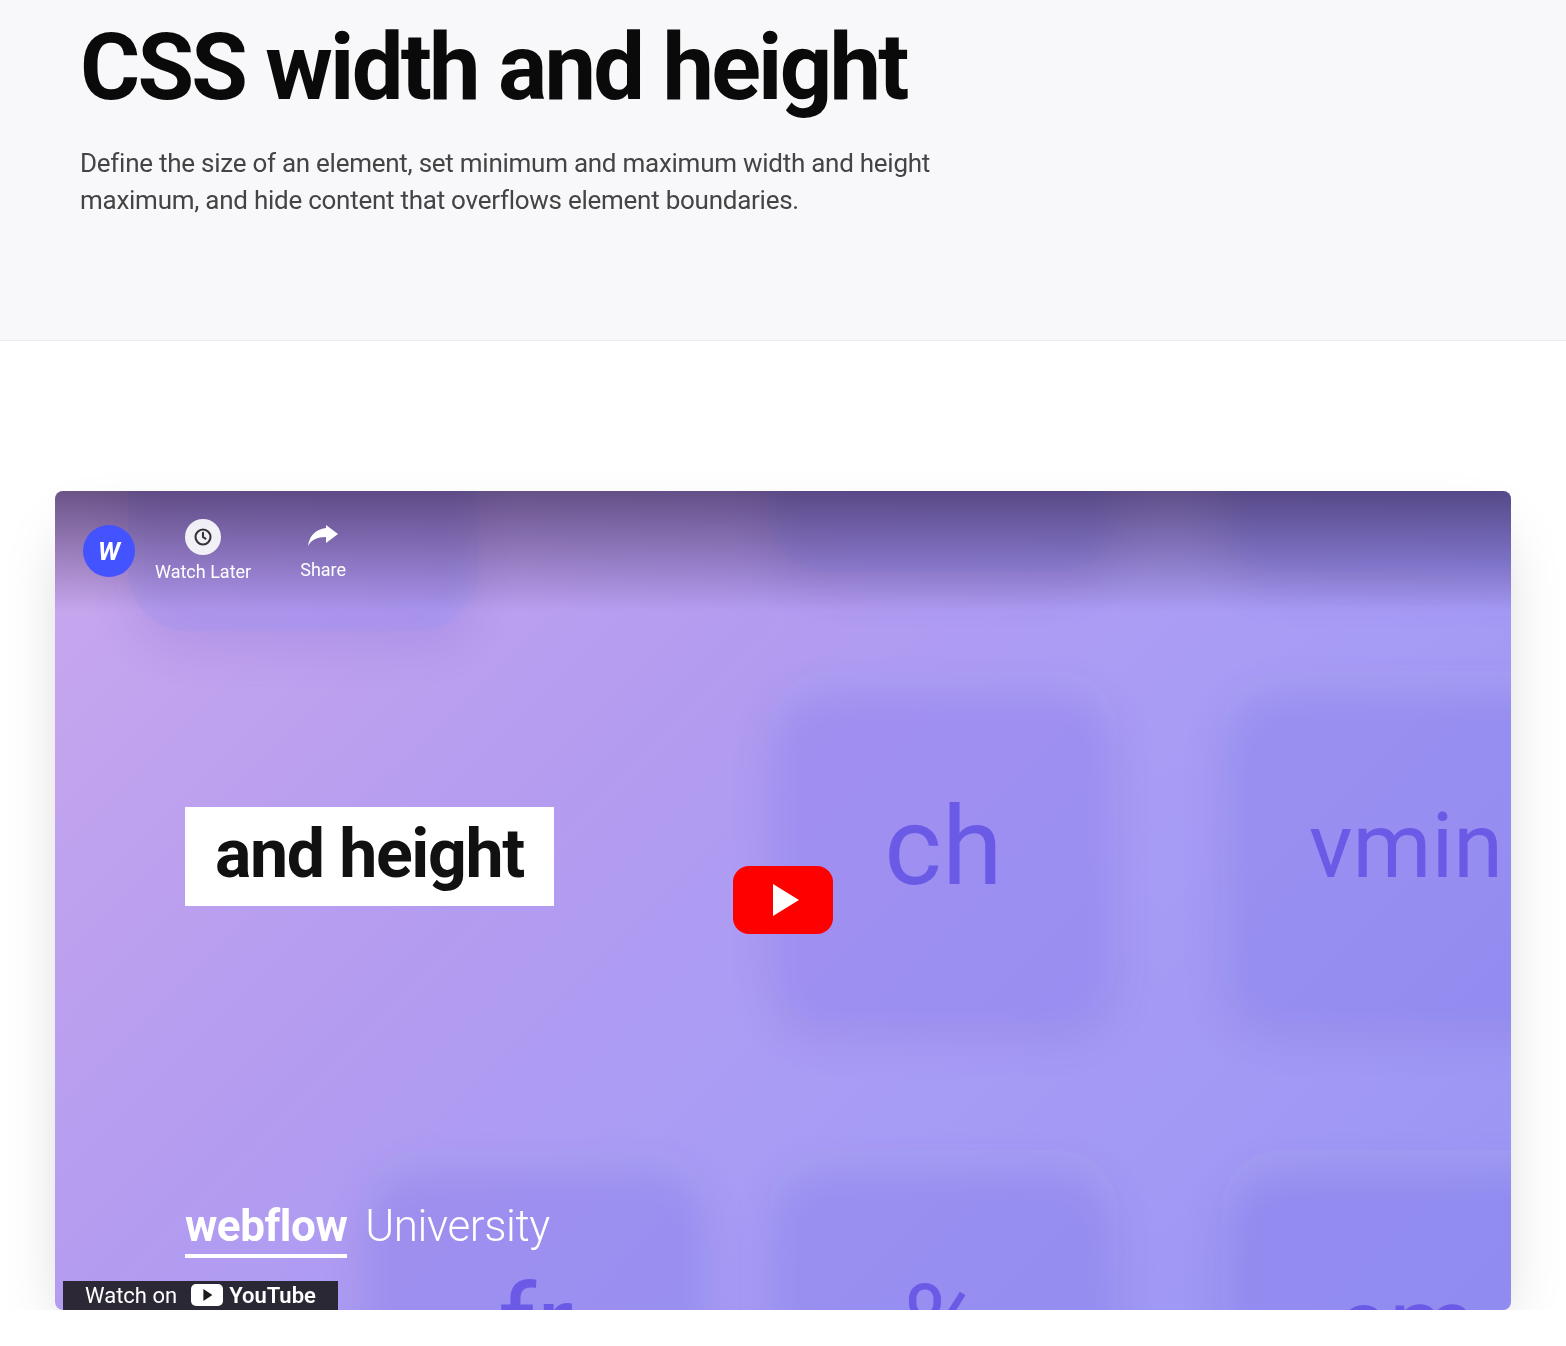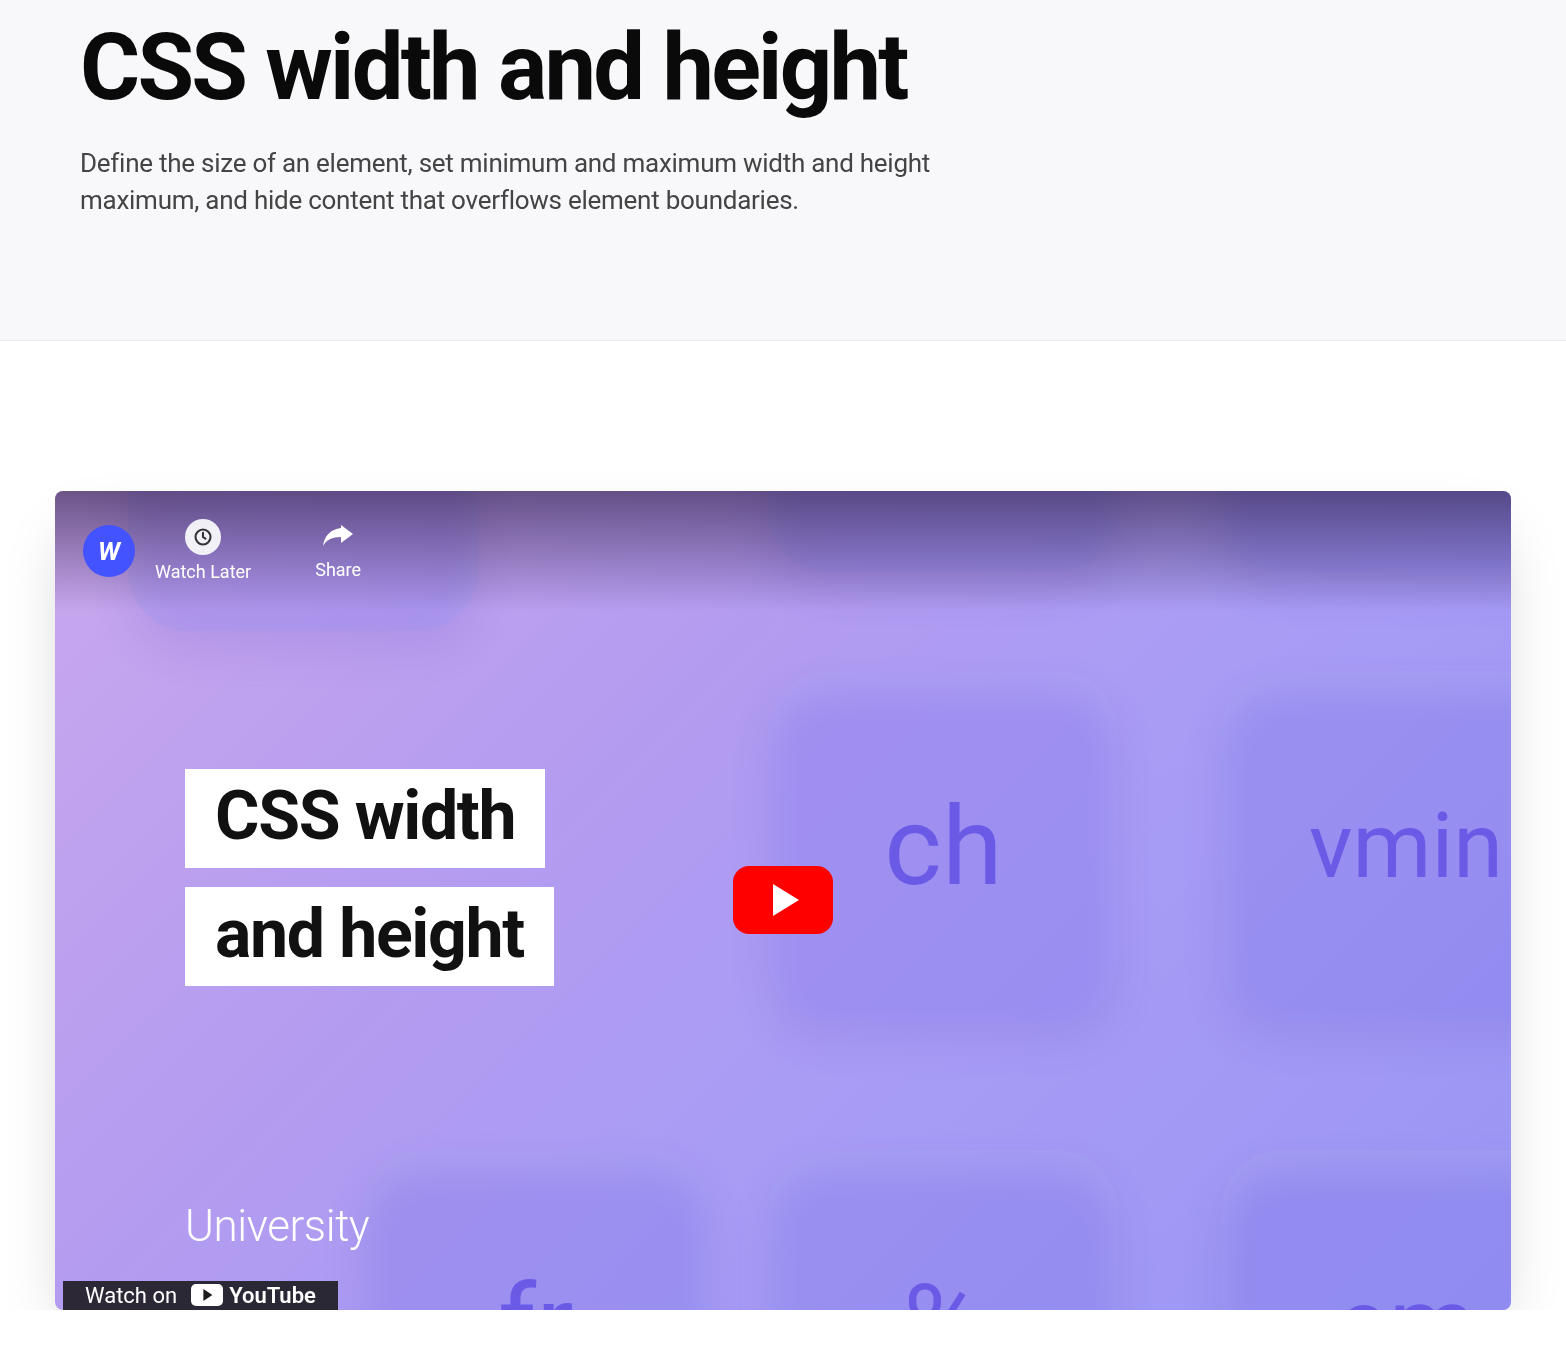--- a/index.html
+++ b/index.html
@@ -103,21 +103,21 @@
     font-size: 25px;
     font-weight: 400;
     letter-spacing: 0;
     white-space: nowrap;
     overflow: hidden;
     text-overflow: ellipsis;
     flex: 1;
   }
   .topbar-actions {
     display: flex;
-    gap: 64px;
+    gap: 49px;
     margin-left: 20px;
   }
   .topbar-action {
     display: flex;
     flex-direction: column;
     align-items: center;
     gap: 6px;
     color: #fff;
     font-size: 18px;
     cursor: pointer;
@@ -271,25 +271,26 @@
             <svg width="36" height="30" viewBox="0 0 24 20" fill="#fff">
                 <path d="M14 4l8 6-8 6v-4c-6 0-10 2-12 6 1-7 5-11 12-12V4z"></path>
               </svg>
           </span>
           <span>Share</span>
         </div>
       </div>
     </div>
 
     <div class="thumb-title">
-      <span>CSS width</span><br>
+      <br>
       <span class="line2">and height</span>
     </div>
 
     <div class="brand">
+      <span class="logo-text">webflow</span>
       <span>University</span>
     </div>
 
     <div class="play-button">
       <span></span>
     </div>
 
     <div class="watch-on">
       <span>Watch on</span>
       <span class="yt-badge">

